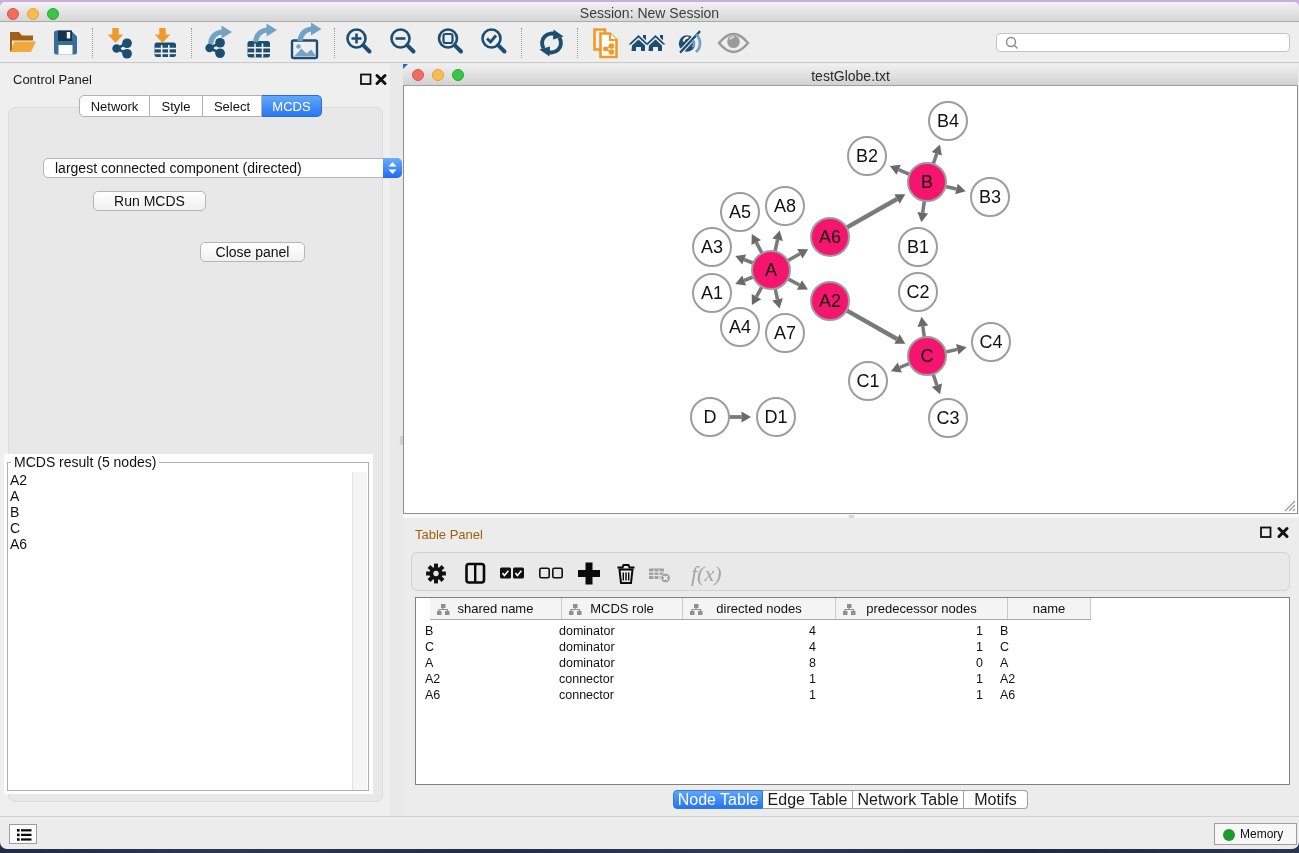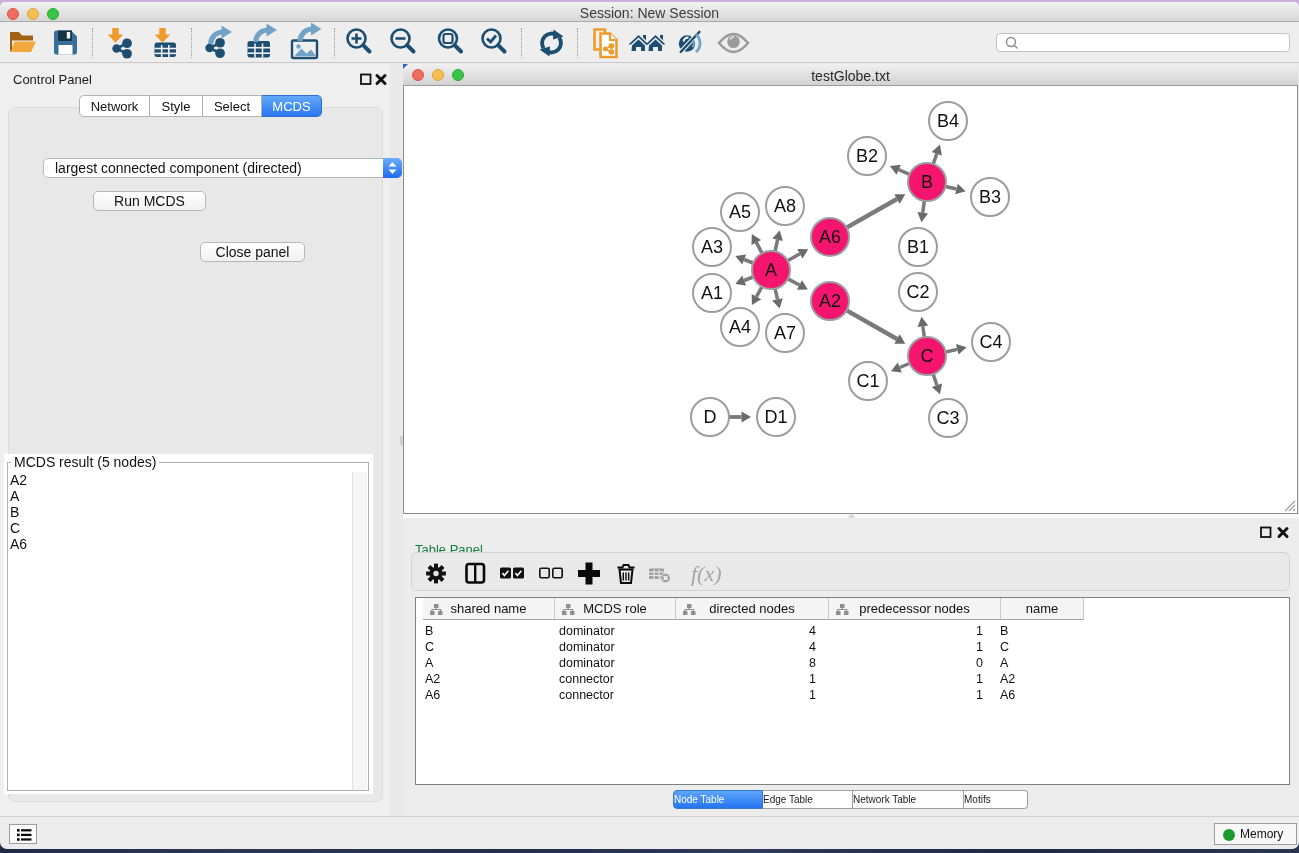--- a/index.html
+++ b/index.html
@@ -44,32 +44,32 @@
 #fs-list { left:6px; top:18px; font-size:14px; color:#111; line-height:16px; }
 #divider-grip-v { left:399px; top:371px; width:5px; height:11px; background:#cfcfcf; border:1px solid #e8e8e8; border-radius:2px; }
 #netwin { left:403px; top:0px; width:740px; height:449px; }
 #nw-titlebar { left:0; top:0; width:895px; height:22px;
   background:linear-gradient(#f0f0f0,#d2d2d2); border-bottom:1px solid #9e9e9e; }
 #nw-title { left:0; top:4px; width:895px; text-align:center; font-size:14px; color:#2a2a2a; }
 #nw-canvas { left:0; top:22px; width:895px; height:428px; background:#fff;
   border:1px solid #8e8e8e; border-top:none; }
 #hdiv-grip { left:848px; top:450px; width:7px; height:5px; background:#d8d8d8; border:1px solid #efefef; border-radius:2px; }
 #tablepanel { left:403px; top:454px; width:896px; height:302px; background:#ececec; }
-#tp-title { left:12px; top:24px; font-size:13px; color:#15803d; }
+#tp-title { left:12px; top:9px; font-size:13px; color:#a16207; }
 #tp-toolbar { left:8px; top:34px; width:879px; height:39px; background:#e9e9e9;
   border:1px solid #d2d2d2; border-radius:6px; }
 #tp-table { left:12px; top:79px; width:875px; height:188px; background:#fff; border:1px solid #808080; }
-#tp-header { left:7px; top:0; width:661px; height:22px; background:#f4f4f4; border-bottom:1px solid #a8a8a8; }
+#tp-header { left:14px; top:0; width:661px; height:22px; background:#f4f4f4; border-bottom:1px solid #a8a8a8; }
 .hcell { position:absolute; top:0; height:21px; border-right:1px solid #c9c9c9;
   font-size:13px; color:#111; text-align:center; line-height:22px; }
 .trow { position:absolute; left:0; width:873px; height:16px; font-size:12.5px; color:#111; }
 .tcell { position:absolute; top:1px; }
 .num { text-align:right; }
 #tp-tabs { left:270px; top:272px; }
-.btab { height:19px; line-height:18px; font-size:10px; color:#1a1a1a; 
+.btab { height:19px; line-height:18px; font-size:16px; color:#1a1a1a; text-align:center;
   background:#fff; border:1px solid #a0a0a0; border-left:none; padding:0 12px; }
 .btab.first { border-left:1px solid #a0a0a0; border-radius:4px 0 0 4px; }
 .btab.last { border-radius:0 4px 4px 0; }
 .btab.sel { background:linear-gradient(#5ea6fa,#2374f3); color:#fff; border-color:#3a77d0; }
 #statusbar { left:0; top:752px; width:1299px; height:33px; background:#ececec;
   border-top:1px solid #d2d2d2; border-radius:0 0 7px 7px; z-index:5; }
 #list-btn { left:9px; top:7px; width:28px; height:20px; background:#fbfbfb;
   border:1px solid #9e9e9e; }
 #mem-btn { left:1214px; top:6px; width:83px; height:22px; background:#f7f7f7;
   border:1px solid #9e9e9e; font-size:12px; color:#111; }

